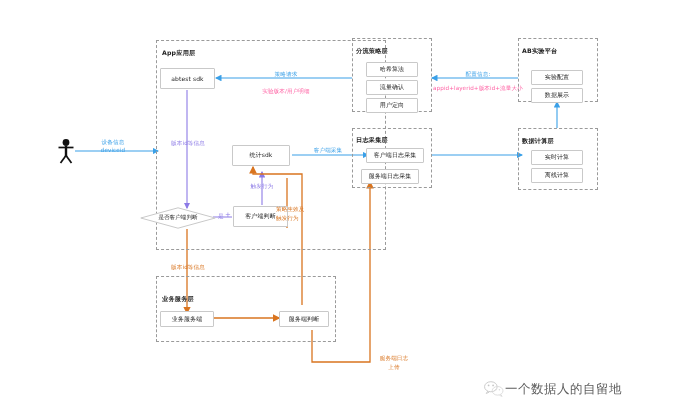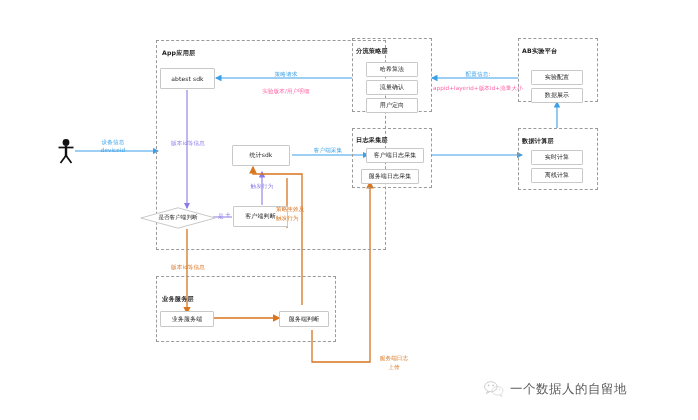--- a/index.html
+++ b/index.html
@@ -87,21 +87,20 @@
     font-size: 5.6px;
     color: #8c7ae6;
   }
   #person {
     position: absolute;
   }
   #watermark {
     position: absolute;
     display: flex;
     align-items: center;
-    gap: 5px;
   }
   #watermark .wm-text {
     font-size: 12.5px;
     color: #5d5d5d;
     font-family: "DejaVu Sans", "Liberation Sans", sans-serif;
     letter-spacing: .5px;
   }
   #watermark .wm-logo {
     width: 22px; height: 18px;
     opacity: .55;

